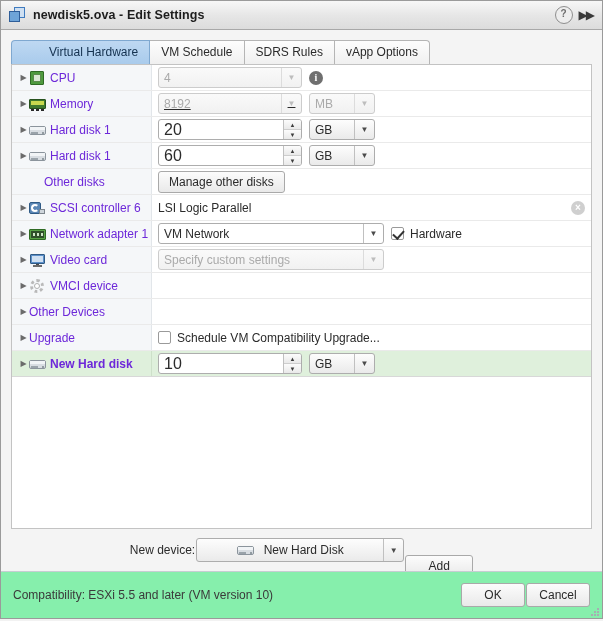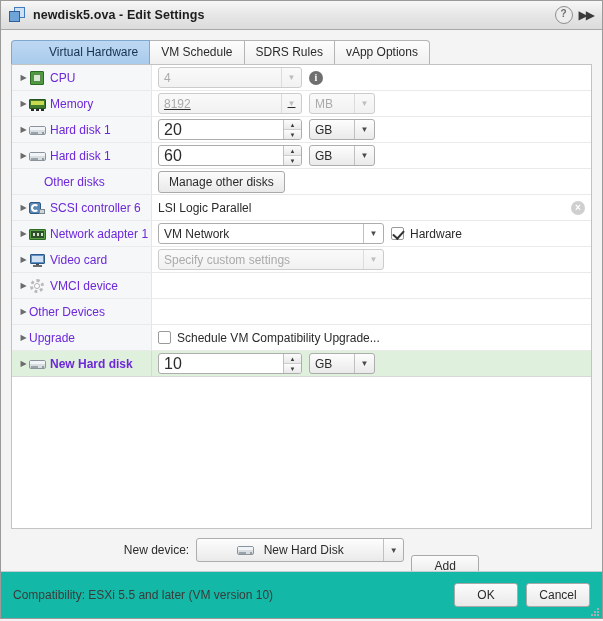--- a/index.html
+++ b/index.html
@@ -184,35 +184,35 @@
   }
   .chk.checked::after{
     content:"";position:absolute;left:3px;top:0px;width:5px;height:9px;
     border:solid #333;border-width:0 2px 2px 0;transform:rotate(42deg);
   }
   .chk-label{font-size:12px;color:#2b2b2b;white-space:nowrap;}
 
   
   .newdev{
     flex:0 0 42px;height:42px;display:flex;align-items:center;justify-content:center;
-    gap:7px;background:#f4f4f4;
+    gap:1px;background:#f4f4f4;
   }
   .newdev .lbl{font-size:12px;color:#2b2b2b;}
   .newdev .combo{width:208px;height:24px;}
   .newdev .combo .val{justify-content:center;gap:6px;}
   .newdev .btn{width:68px;margin-top:32px;}
 
   
   .footer{
     flex:0 0 46px;height:46px;display:flex;align-items:center;
-    background:#14b8a6;border-top:1px solid #c6cdd2;
+    background:#86efac;border-top:1px solid #c6cdd2;
     padding:0 12px;position:relative;
   }
   .compat{font-size:12px;color:#3a3a3a;}
-  .footer .acts{margin-left:auto;display:flex;gap:8px;align-items:center;}
+  .footer .acts{margin-left:auto;display:flex;gap:1px;align-items:center;}
   .footer .btn{width:64px;height:24px;line-height:22px;padding:0;}
   .grip{position:absolute;right:3px;bottom:2px;width:10px;height:10px;}
   .grip i{position:absolute;width:2px;height:2px;background:#a7adb2;}
 </style>
 </head>
 <body>
 
 <div class="window">
 
   <div class="titlebar">

